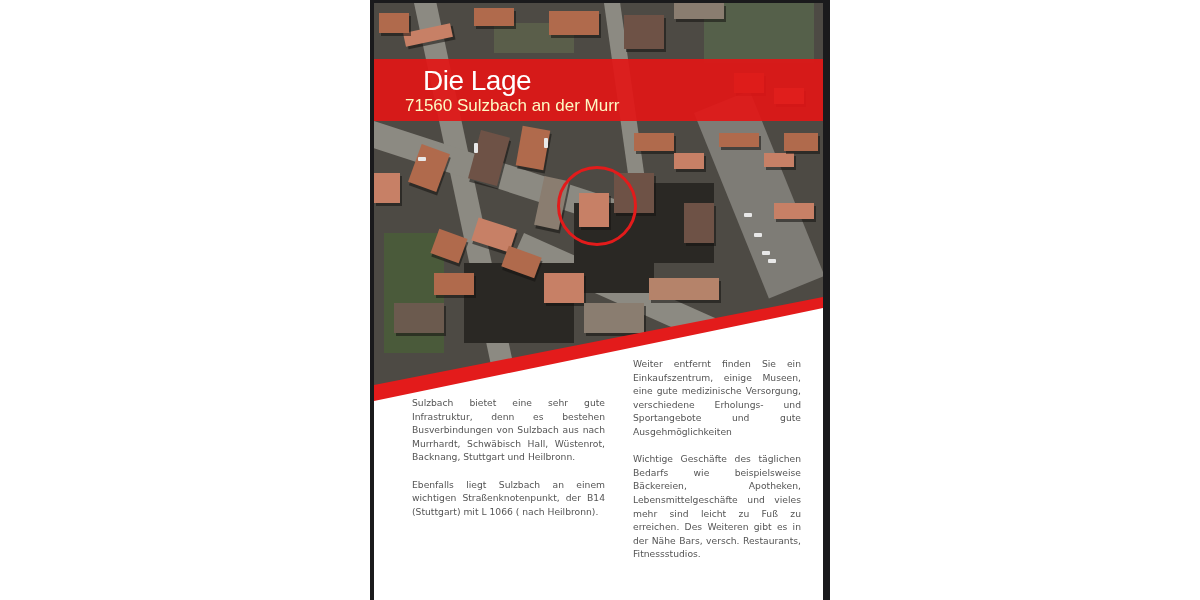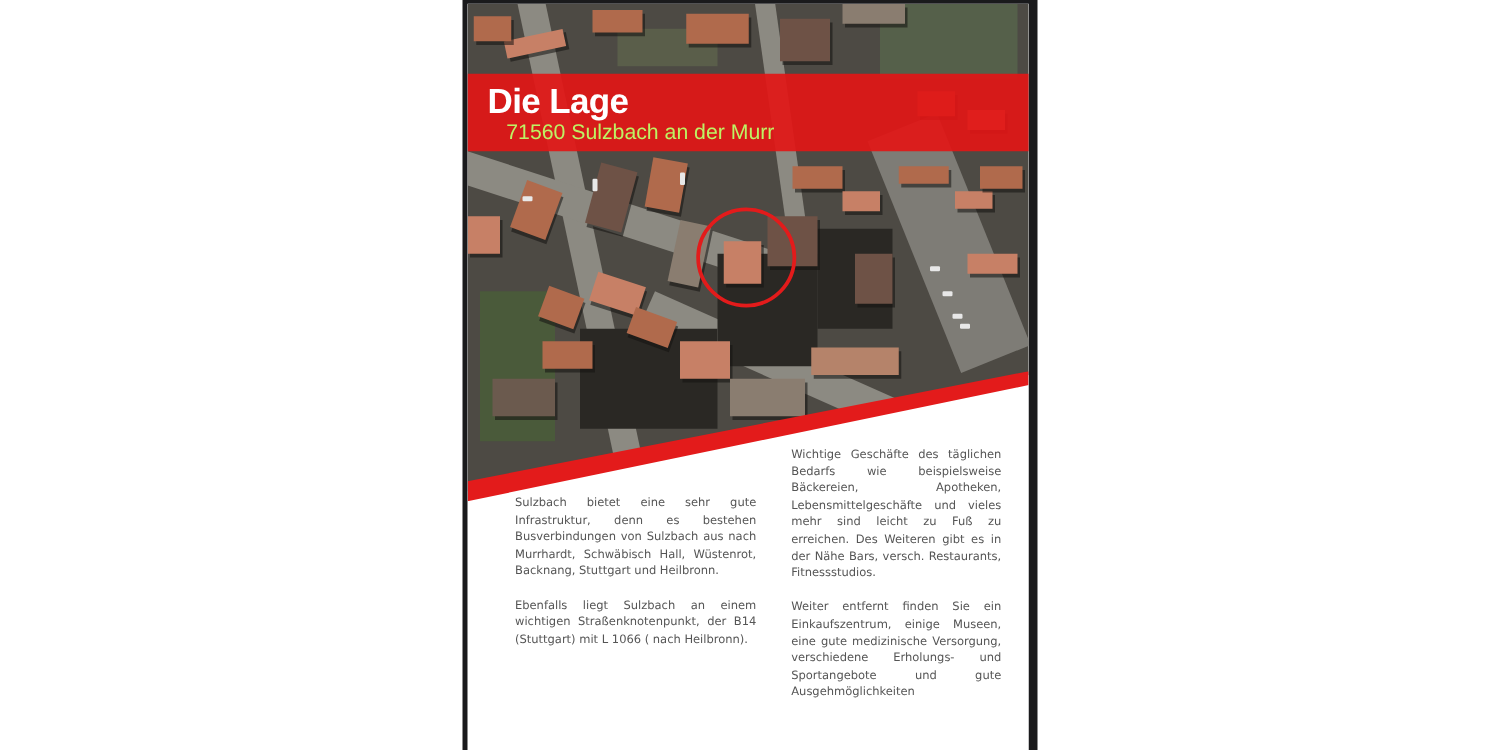--- a/index.html
+++ b/index.html
@@ -10,22 +10,22 @@
     clip-path: polygon(0 0, 100% 0, 100% 297px, 0 390px); }
   .aerial .road { position:absolute; background:#8c8a82; }
   .aerial .green { position:absolute; background:#4a5a3a; }
   .aerial .roof { position:absolute; background:#b06a4c; box-shadow: 2px 3px 0 rgba(20,18,16,0.55); }
   .aerial .roof.light { background:#c78066; }
   .aerial .roof.dark { background:#6e5246; }
   .aerial .roof.grey { background:#8a7d70; }
   .aerial .shade { position:absolute; background:#2a2824; }
   .aerial .car { position:absolute; background:#e8e8e8; border-radius:1px; }
   .banner { position:absolute; left:0; top:56px; width:449px; height:62px; background:rgba(226,22,22,0.92); }
-  .banner-title { position:absolute; left:16px; top:6px; color:#ffffff; font-family:"Liberation Sans", sans-serif; font-size:28px; font-weight:bold; letter-spacing:-0.5px; }
-  .banner-sub { position:absolute; left:31px; top:37px; color:#bef264; font-family:"Liberation Sans", sans-serif; font-size:17px; }
+  .banner-title { position:absolute; left:49px; top:6px; color:#ffffff; font-family:"Liberation Sans", sans-serif; font-size:28px; font-weight:normal; letter-spacing:-0.5px; }
+  .banner-sub { position:absolute; left:31px; top:37px; color:#fef9c3; font-family:"Liberation Sans", sans-serif; font-size:17px; }
   .marker { position:absolute; left:183px; top:163px; width:74px; height:74px; border:3px solid #e31b1b; border-radius:50%; }
   .stripe { position:absolute; left:0; top:0; width:449px; height:400px; background:#e31b1b;
     clip-path: polygon(100% 294px, 100% 305px, 0 398px, 0 382px); }
   .col { position:absolute; font-family:"DejaVu Sans", sans-serif; font-size:9.2px; line-height:13.6px; color:#555555; text-align:justify; }
   .col p { margin:0 0 13.6px 0; }
   .col-left { left:38px; top:393px; width:193px; }
   .col-right { left:259px; top:354px; width:168px; }
 </style>
 </head>
 <body>
@@ -97,18 +97,18 @@
       <div class="banner-title">Die Lage</div>
       <div class="banner-sub">71560 Sulzbach an der Murr</div>
     </div>
 
     <div class="col col-left">
       <p>Sulzbach bietet eine sehr gute Infrastruktur, denn es bestehen Busverbindungen von Sulzbach aus nach Murrhardt, Schwäbisch Hall, Wüstenrot, Backnang, Stuttgart und Heilbronn.</p>
       <p>Ebenfalls liegt Sulzbach an einem wichtigen Straßenknotenpunkt, der B14 (Stuttgart) mit L 1066 ( nach Heilbronn).</p>
     </div>
 
     <div class="col col-right">
+      <p>Weiter entfernt finden Sie ein Einkaufszentrum, einige Museen, eine gute medizinische Versorgung, verschiedene Erholungs- und Sportangebote und gute Ausgehmöglichkeiten</p>
       <p>Wichtige Geschäfte des täglichen Bedarfs wie beispielsweise Bäckereien, Apotheken, Lebensmittelgeschäfte und vieles mehr sind leicht zu Fuß zu erreichen. Des Weiteren gibt es in der Nähe Bars, versch. Restaurants, Fitnessstudios.</p>
-      <p>Weiter entfernt finden Sie ein Einkaufszentrum, einige Museen, eine gute medizinische Versorgung, verschiedene Erholungs- und Sportangebote und gute Ausgehmöglichkeiten</p>
     </div>
 
   </div>
 </div>
 
 </body></html>

